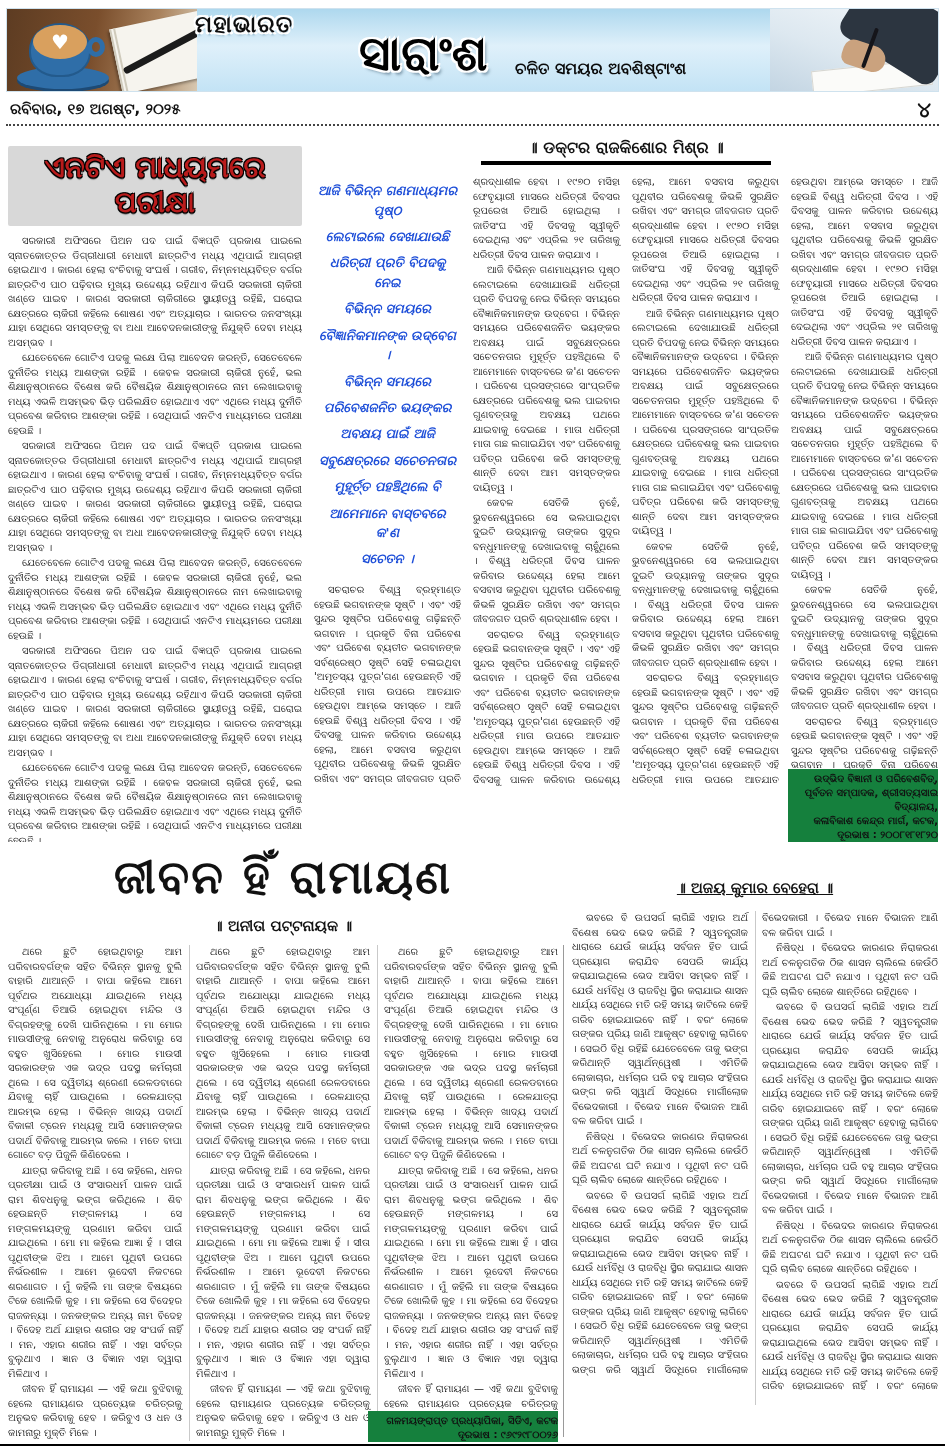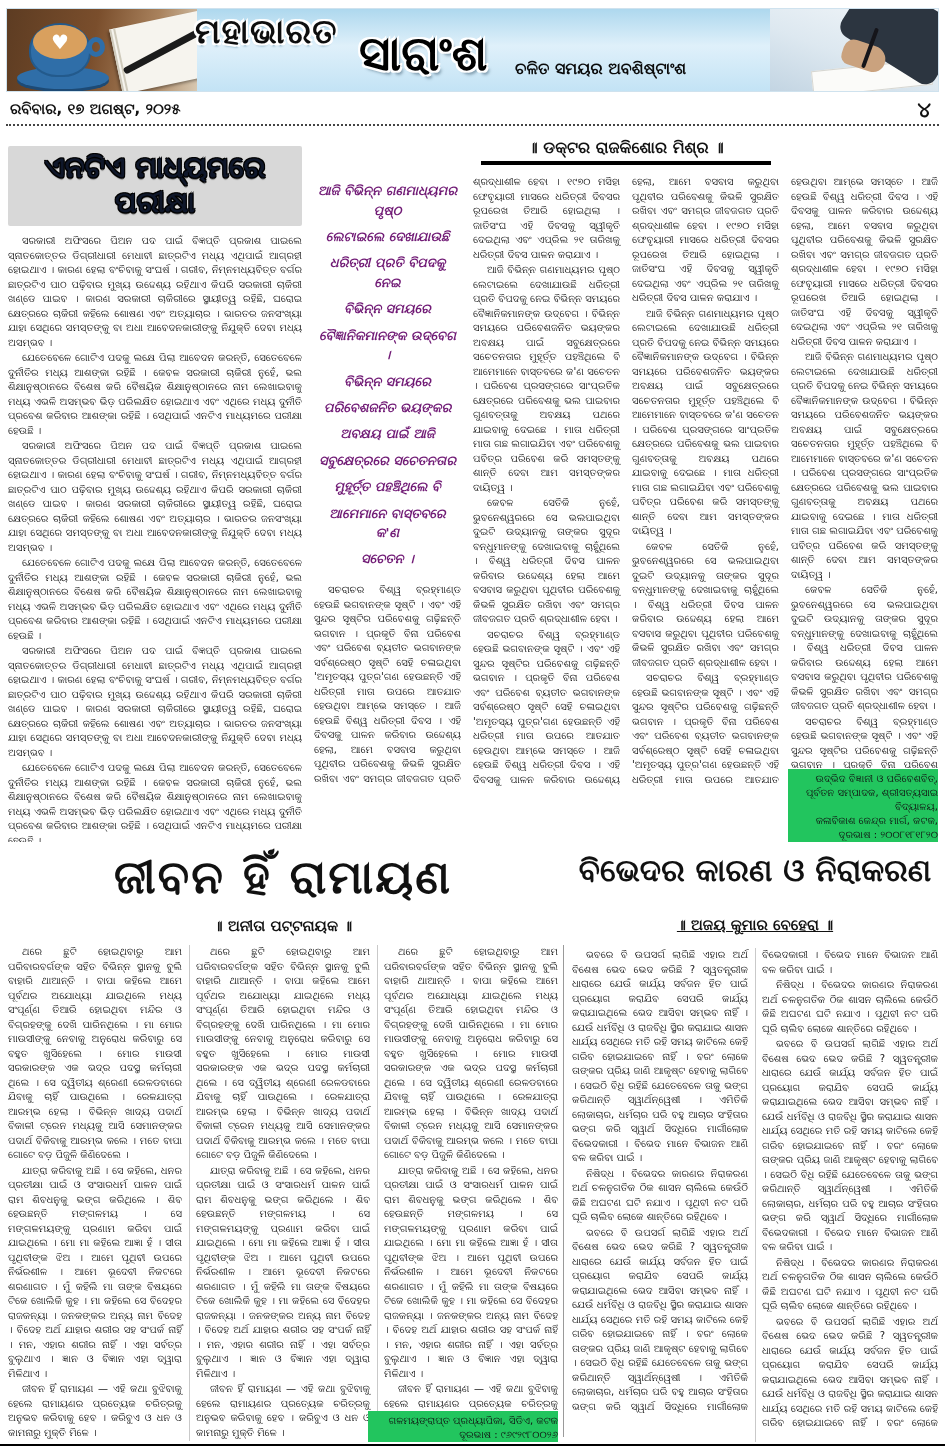--- a/index.html
+++ b/index.html
@@ -20,21 +20,21 @@
     background:#2f6ea8; border:2px solid #235a8c;}
   .cup-foam{ position:absolute; left:26px; top:16px; width:54px; height:34px; border-radius:50%;
     background:#d9a05e; display:flex; align-items:center; justify-content:center;
     color:#fff; font-size:20px; line-height:1;}
   .cup-handle{ position:absolute; left:80px; top:28px; width:18px; height:20px;
     border:5px solid #2f6ea8; border-radius:50%;}
   .notebook{ position:absolute; left:108px; top:10px; width:95px; height:66px; background:#f6f4ee;
     transform:rotate(-12deg); border-left:6px double #cfcabb; box-shadow:-2px 2px 3px rgba(0,0,0,.35);}
   .pen{ position:absolute; left:112px; top:38px; width:90px; height:7px; background:#1b1b1b;
     transform:rotate(-28deg); border-radius:3px;}
-  .mast-logo{ position:absolute; left:188px; top:2px; font-size:34px; font-weight:bold; color:#0e0e0e;
+  .mast-logo{ position:absolute; left:188px; top:2px; font-size:23px; font-weight:bold; color:#0e0e0e;
     letter-spacing:1px;
     text-shadow:-2px -2px 0 #fff,2px -2px 0 #fff,-2px 2px 0 #fff,2px 2px 0 #fff,0 3px 2px #9bbccf;}
   .mast-title{ position:absolute; left:352px; top:16px; font-size:48px; font-weight:bold; color:#000;
     text-shadow:-2px -2px 0 #fff,2px -2px 0 #fff,-2px 2px 0 #fff,2px 2px 0 #fff,3px 4px 3px rgba(60,90,110,.55);}
   .mast-subtitle{ position:absolute; left:508px; top:50px; font-size:16px; font-weight:bold; color:#0a0a0a;}
   .mast-photo-right{ position:absolute; right:0; top:0; width:168px; height:84px;
     background:linear-gradient(200deg,#f3f7fa 0%,#dde8f0 55%,#c2d4e2 100%); overflow:hidden;}
   .paper2{ position:absolute; right:6px; bottom:2px; width:120px; height:26px; background:#fbfbf9;
     transform:rotate(-6deg); border:1px solid #d7d7d2;}
   .arm{ position:absolute; right:-18px; top:-14px; width:110px; height:70px; background:#2c3540;
@@ -45,38 +45,38 @@
     transform:rotate(20deg); border-radius:2px;}
   
   .dateline{ position:absolute; left:6px; top:98px; width:933px; height:28px;
     border-bottom:2px dotted #444; }
   .date-text{ position:absolute; left:4px; top:2px; font-size:15px; font-weight:bold;}
   .page-number{ position:absolute; right:8px; top:0; font-size:21px; font-weight:bold;}
   
   .body-text p{ font-size:10px; line-height:1.45; text-align:justify; text-indent:14px;
     margin:0 0 1px 0; color:#141414;}
   .kicker-box{ background:#d8d8d8; border-radius:2px; text-align:center; padding:4px 2px 6px;}
-  .outline-head{ font-weight:bold; color:#0f172a;
+  .outline-head{ font-weight:bold; color:#b91c1c;
     text-shadow:-1px -1px 0 #000,1px -1px 0 #000,-1px 1px 0 #000,1px 1px 0 #000,0 2px 1px #555;}
   .byline{ text-align:center; font-weight:bold; font-size:15px; }
   
   .nta{ position:absolute; left:8px; top:146px; width:294px; height:670px;}
   .nta .kicker-box{ font-size:29px; }
   .nta-body{ margin-top:8px; height:608px; overflow:hidden;}
   
   .main-art{ position:absolute; left:314px; top:130px; width:624px; height:712px;}
   .main-headline{ text-align:center; font-size:41px; font-weight:bold; letter-spacing:-1px;}
   .main-byline{ margin-top:8px; font-size:16px;}
   .byline-rule{ width:290px; height:4px; background:#000; margin:4px auto 0 auto;}
   .main-cols{ position:relative; margin-top:10px; height:612px; overflow:hidden;
     column-count:4; column-gap:12px; column-fill:auto;}
   .pull-quote{ break-inside:avoid; height:408px; display:flex; flex-direction:column;
     justify-content:space-between; align-items:center; text-align:center; padding:6px 2px 14px;}
-  .pull-quote div{ font-size:13px; font-weight:bold; font-style:italic; color:#701a75; line-height:1.5;}
-  .sig{ position:absolute; background:#22c55e; font-size:10px; font-weight:normal; line-height:1.4; padding:3px 0 0 4px;}
+  .pull-quote div{ font-size:13px; font-weight:bold; font-style:italic; color:#1d4ed8; line-height:1.5;}
+  .sig{ position:absolute; background:#15803d; font-size:10px; font-weight:bold; line-height:1.4; padding:3px 0 0 4px;}
   .sig p{ margin:0; text-align:right; text-indent:0;}
   .sig-main{ right:0; bottom:0; width:150px;}
   
   .ram{ position:absolute; left:8px; top:850px; width:550px; height:592px;}
   .ram-headline{ text-align:center; font-size:46px; font-weight:bold; letter-spacing:2px;}
   .ram-byline{ margin-top:12px;}
   .ram-cols{ position:relative; margin-top:10px; height:496px; overflow:hidden;
     column-count:3; column-gap:14px; column-fill:auto; column-rule:1px solid #c9c9c9;}
   .sig-ram{ right:0; bottom:0; width:190px;}
   .bib{ position:absolute; left:572px; top:852px; width:366px; height:590px;}
@@ -180,21 +180,20 @@
       <p>ଯାତ୍ରା କରିବାକୁ ଅଛି । ସେ କହିଲେ, ଧନର ପ୍ରତୀକ୍ଷା ପାଇଁ ଓ ସଂସାରଧର୍ମ ପାଳନ ପାଇଁ ରାମ ଶିବଧନୁକୁ ଭଙ୍ଗ କରିଥିଲେ । ଶିବ ହେଉଛନ୍ତି ମଙ୍ଗଳମୟ । ସେ ମଙ୍ଗଳମୟଙ୍କୁ ପ୍ରଣାମ କରିବା ପାଇଁ ଯାଇଥିଲେ । ମୋ ମା କହିଲେ ଆଜ୍ଞା ହଁ । ସୀତା ପୃଥିବୀଙ୍କ ଝିଅ । ଆମେ ପୃଥିବୀ ଉପରେ ନିର୍ଭରଶୀଳ । ଆମେ ଭୂଦେବୀ ନିକଟରେ ଶରଣାଗତ । ମୁଁ କହିଲି ମା ତାଙ୍କ ବିଷୟରେ ଟିକେ ଖୋଲିକି କୁହ । ମା କହିଲେ ସେ ବିଦେହର ରାଜକନ୍ୟା । ଜନକଙ୍କର ଅନ୍ୟ ନାମ ବିଦେହ । ବିଦେହ ଅର୍ଥ ଯାହାର ଶରୀର ସହ ସଂପର୍କ ନାହିଁ । ମନ, ଏହାର ଶରୀର ନାହିଁ । ଏହା ସର୍ବତ୍ର ବୁଲୁଥାଏ । ଜ୍ଞାନ ଓ ବିଜ୍ଞାନ ଏହା ଦ୍ୱାରା ମିଳିଥାଏ ।</p>
       <p>ଜୀବନ ହିଁ ରାମାୟଣ — ଏହି କଥା ବୁଝିବାକୁ ହେଲେ ରାମାୟଣର ପ୍ରତ୍ୟେକ ଚରିତ୍ରକୁ ଅନୁଭବ କରିବାକୁ ହେବ । କରିବୁଏ ଓ ଧନ ଓ କାମନାରୁ ମୁକ୍ତି ମିଳେ ।</p>
     </div>
   <div class="sig sig-ram">
       <p>ଗଳମୟଙ୍ରାପ୍ତ ପ୍ରଧ୍ୟାପିକା, ସିଡିଏ, କଟକ</p>
       <p>ଦୂରଭାଷ : ୯୬୯୨୯୮୦୦୨୬</p>
     </div>
 </div>
 
 <div class="bib">
-  <div class="bib-headline">ବିଭେଦର କାରଣ ଓ ନିରାକରଣ</div>
   <div class="byline bib-byline">॥ ଅଜୟ କୁମାର ବେହେରା ॥</div>
   <div class="bib-cols body-text">
       <p>ଭବରେ ବି ଉପସର୍ଗ ଲାଗିଛି ଏହାର ଅର୍ଥ ବିଶେଷ ଭେଦ ଭେଦ କରିଛି ? ସ୍ୱତନ୍ତ୍ରୀକ ଧାରାରେ ଯେଉଁ କାର୍ଯ୍ୟ ସର୍ବଜନ ହିତ ପାଇଁ ପ୍ରୟୋଗ କରାଯିବ ସେପରି କାର୍ଯ୍ୟ କରାଯାଇଥିଲେ ଭେଦ ଆସିବା ସମ୍ଭବ ନାହିଁ । ଯେଉଁ ଧର୍ମବିଧି ଓ ରାଜବିଧି ସ୍ଥିର କରାଯାଇ ଶାସନ ଧାର୍ଯ୍ୟ ସେଥିରେ ମତି ରହି ସମୟ କାଟିଲେ କେହି ଗରିବ ହୋଇଯାଇବେ ନାହିଁ । ବରଂ ଲୋକେ ତାଙ୍କର ପ୍ରିୟ ଜାଣି ଆକୃଷ୍ଟ ହେବାକୁ ଲାଗିବେ । ସେଇଠି ବିଧି ରହିଛି ଯେତେବେଳେ ତାକୁ ଭଙ୍ଗ କରିଥାନ୍ତି ସ୍ୱାର୍ଥନ୍ୱେଷୀ । ଏମିତିକି ଲୋକାଚାର, ଧର୍ମଚାର ପରି ବହୁ ଆଚାର ସଂହିତାର ଭଙ୍ଗ କରି ସ୍ୱାର୍ଥ ସିଦ୍ଧିରେ ମାର୍ଗୀଲୋକ ବିଭେଦକାରୀ । ବିଭେଦ ମାନେ ବିଭାଜନ ଆଣି ବଳ କରିବା ପାଇଁ ।</p>
       <p>ନିଷିଦ୍ଧ । ବିଭେଦର କାରଣର ନିରାକରଣ ଅର୍ଥ ଚଳନୁଗତିକ ଠିକ ଶାସନ ଚାଲିଲେ କେଉଁଠି କିଛି ଅଘଟଣ ଘଟି ନଯାଏ । ପୃଥିବୀ ନଟ ପରି ଘୂରି ଚାଲିବ ଲୋକେ ଶାନ୍ତିରେ ରହିଥିବେ ।</p>
       <p>ଭବରେ ବି ଉପସର୍ଗ ଲାଗିଛି ଏହାର ଅର୍ଥ ବିଶେଷ ଭେଦ ଭେଦ କରିଛି ? ସ୍ୱତନ୍ତ୍ରୀକ ଧାରାରେ ଯେଉଁ କାର୍ଯ୍ୟ ସର୍ବଜନ ହିତ ପାଇଁ ପ୍ରୟୋଗ କରାଯିବ ସେପରି କାର୍ଯ୍ୟ କରାଯାଇଥିଲେ ଭେଦ ଆସିବା ସମ୍ଭବ ନାହିଁ । ଯେଉଁ ଧର୍ମବିଧି ଓ ରାଜବିଧି ସ୍ଥିର କରାଯାଇ ଶାସନ ଧାର୍ଯ୍ୟ ସେଥିରେ ମତି ରହି ସମୟ କାଟିଲେ କେହି ଗରିବ ହୋଇଯାଇବେ ନାହିଁ । ବରଂ ଲୋକେ ତାଙ୍କର ପ୍ରିୟ ଜାଣି ଆକୃଷ୍ଟ ହେବାକୁ ଲାଗିବେ । ସେଇଠି ବିଧି ରହିଛି ଯେତେବେଳେ ତାକୁ ଭଙ୍ଗ କରିଥାନ୍ତି ସ୍ୱାର୍ଥନ୍ୱେଷୀ । ଏମିତିକି ଲୋକାଚାର, ଧର୍ମଚାର ପରି ବହୁ ଆଚାର ସଂହିତାର ଭଙ୍ଗ କରି ସ୍ୱାର୍ଥ ସିଦ୍ଧିରେ ମାର୍ଗୀଲୋକ ବିଭେଦକାରୀ । ବିଭେଦ ମାନେ ବିଭାଜନ ଆଣି ବଳ କରିବା ପାଇଁ ।</p>
       <p>ନିଷିଦ୍ଧ । ବିଭେଦର କାରଣର ନିରାକରଣ ଅର୍ଥ ଚଳନୁଗତିକ ଠିକ ଶାସନ ଚାଲିଲେ କେଉଁଠି କିଛି ଅଘଟଣ ଘଟି ନଯାଏ । ପୃଥିବୀ ନଟ ପରି ଘୂରି ଚାଲିବ ଲୋକେ ଶାନ୍ତିରେ ରହିଥିବେ ।</p>
       <p>ଭବରେ ବି ଉପସର୍ଗ ଲାଗିଛି ଏହାର ଅର୍ଥ ବିଶେଷ ଭେଦ ଭେଦ କରିଛି ? ସ୍ୱତନ୍ତ୍ରୀକ ଧାରାରେ ଯେଉଁ କାର୍ଯ୍ୟ ସର୍ବଜନ ହିତ ପାଇଁ ପ୍ରୟୋଗ କରାଯିବ ସେପରି କାର୍ଯ୍ୟ କରାଯାଇଥିଲେ ଭେଦ ଆସିବା ସମ୍ଭବ ନାହିଁ । ଯେଉଁ ଧର୍ମବିଧି ଓ ରାଜବିଧି ସ୍ଥିର କରାଯାଇ ଶାସନ ଧାର୍ଯ୍ୟ ସେଥିରେ ମତି ରହି ସମୟ କାଟିଲେ କେହି ଗରିବ ହୋଇଯାଇବେ ନାହିଁ । ବରଂ ଲୋକେ ତାଙ୍କର ପ୍ରିୟ ଜାଣି ଆକୃଷ୍ଟ ହେବାକୁ ଲାଗିବେ । ସେଇଠି ବିଧି ରହିଛି ଯେତେବେଳେ ତାକୁ ଭଙ୍ଗ କରିଥାନ୍ତି ସ୍ୱାର୍ଥନ୍ୱେଷୀ । ଏମିତିକି ଲୋକାଚାର, ଧର୍ମଚାର ପରି ବହୁ ଆଚାର ସଂହିତାର ଭଙ୍ଗ କରି ସ୍ୱାର୍ଥ ସିଦ୍ଧିରେ ମାର୍ଗୀଲୋକ ବିଭେଦକାରୀ । ବିଭେଦ ମାନେ ବିଭାଜନ ଆଣି ବଳ କରିବା ପାଇଁ ।</p>
       <p>ନିଷିଦ୍ଧ । ବିଭେଦର କାରଣର ନିରାକରଣ ଅର୍ଥ ଚଳନୁଗତିକ ଠିକ ଶାସନ ଚାଲିଲେ କେଉଁଠି କିଛି ଅଘଟଣ ଘଟି ନଯାଏ । ପୃଥିବୀ ନଟ ପରି ଘୂରି ଚାଲିବ ଲୋକେ ଶାନ୍ତିରେ ରହିଥିବେ ।</p>
       <p>ଭବରେ ବି ଉପସର୍ଗ ଲାଗିଛି ଏହାର ଅର୍ଥ ବିଶେଷ ଭେଦ ଭେଦ କରିଛି ? ସ୍ୱତନ୍ତ୍ରୀକ ଧାରାରେ ଯେଉଁ କାର୍ଯ୍ୟ ସର୍ବଜନ ହିତ ପାଇଁ ପ୍ରୟୋଗ କରାଯିବ ସେପରି କାର୍ଯ୍ୟ କରାଯାଇଥିଲେ ଭେଦ ଆସିବା ସମ୍ଭବ ନାହିଁ । ଯେଉଁ ଧର୍ମବିଧି ଓ ରାଜବିଧି ସ୍ଥିର କରାଯାଇ ଶାସନ ଧାର୍ଯ୍ୟ ସେଥିରେ ମତି ରହି ସମୟ କାଟିଲେ କେହି ଗରିବ ହୋଇଯାଇବେ ନାହିଁ । ବରଂ ଲୋକେ ତାଙ୍କର ପ୍ରିୟ ଜାଣି ଆକୃଷ୍ଟ ହେବାକୁ ଲାଗିବେ । ସେଇଠି ବିଧି ରହିଛି ଯେତେବେଳେ ତାକୁ ଭଙ୍ଗ କରିଥାନ୍ତି ସ୍ୱାର୍ଥନ୍ୱେଷୀ । ଏମିତିକି ଲୋକାଚାର, ଧର୍ମଚାର ପରି ବହୁ ଆଚାର ସଂହିତାର ଭଙ୍ଗ କରି ସ୍ୱାର୍ଥ ସିଦ୍ଧିରେ ମାର୍ଗୀଲୋକ ବିଭେଦକାରୀ । ବିଭେଦ ମାନେ ବିଭାଜନ ଆଣି ବଳ କରିବା ପାଇଁ ।</p>
     </div>

